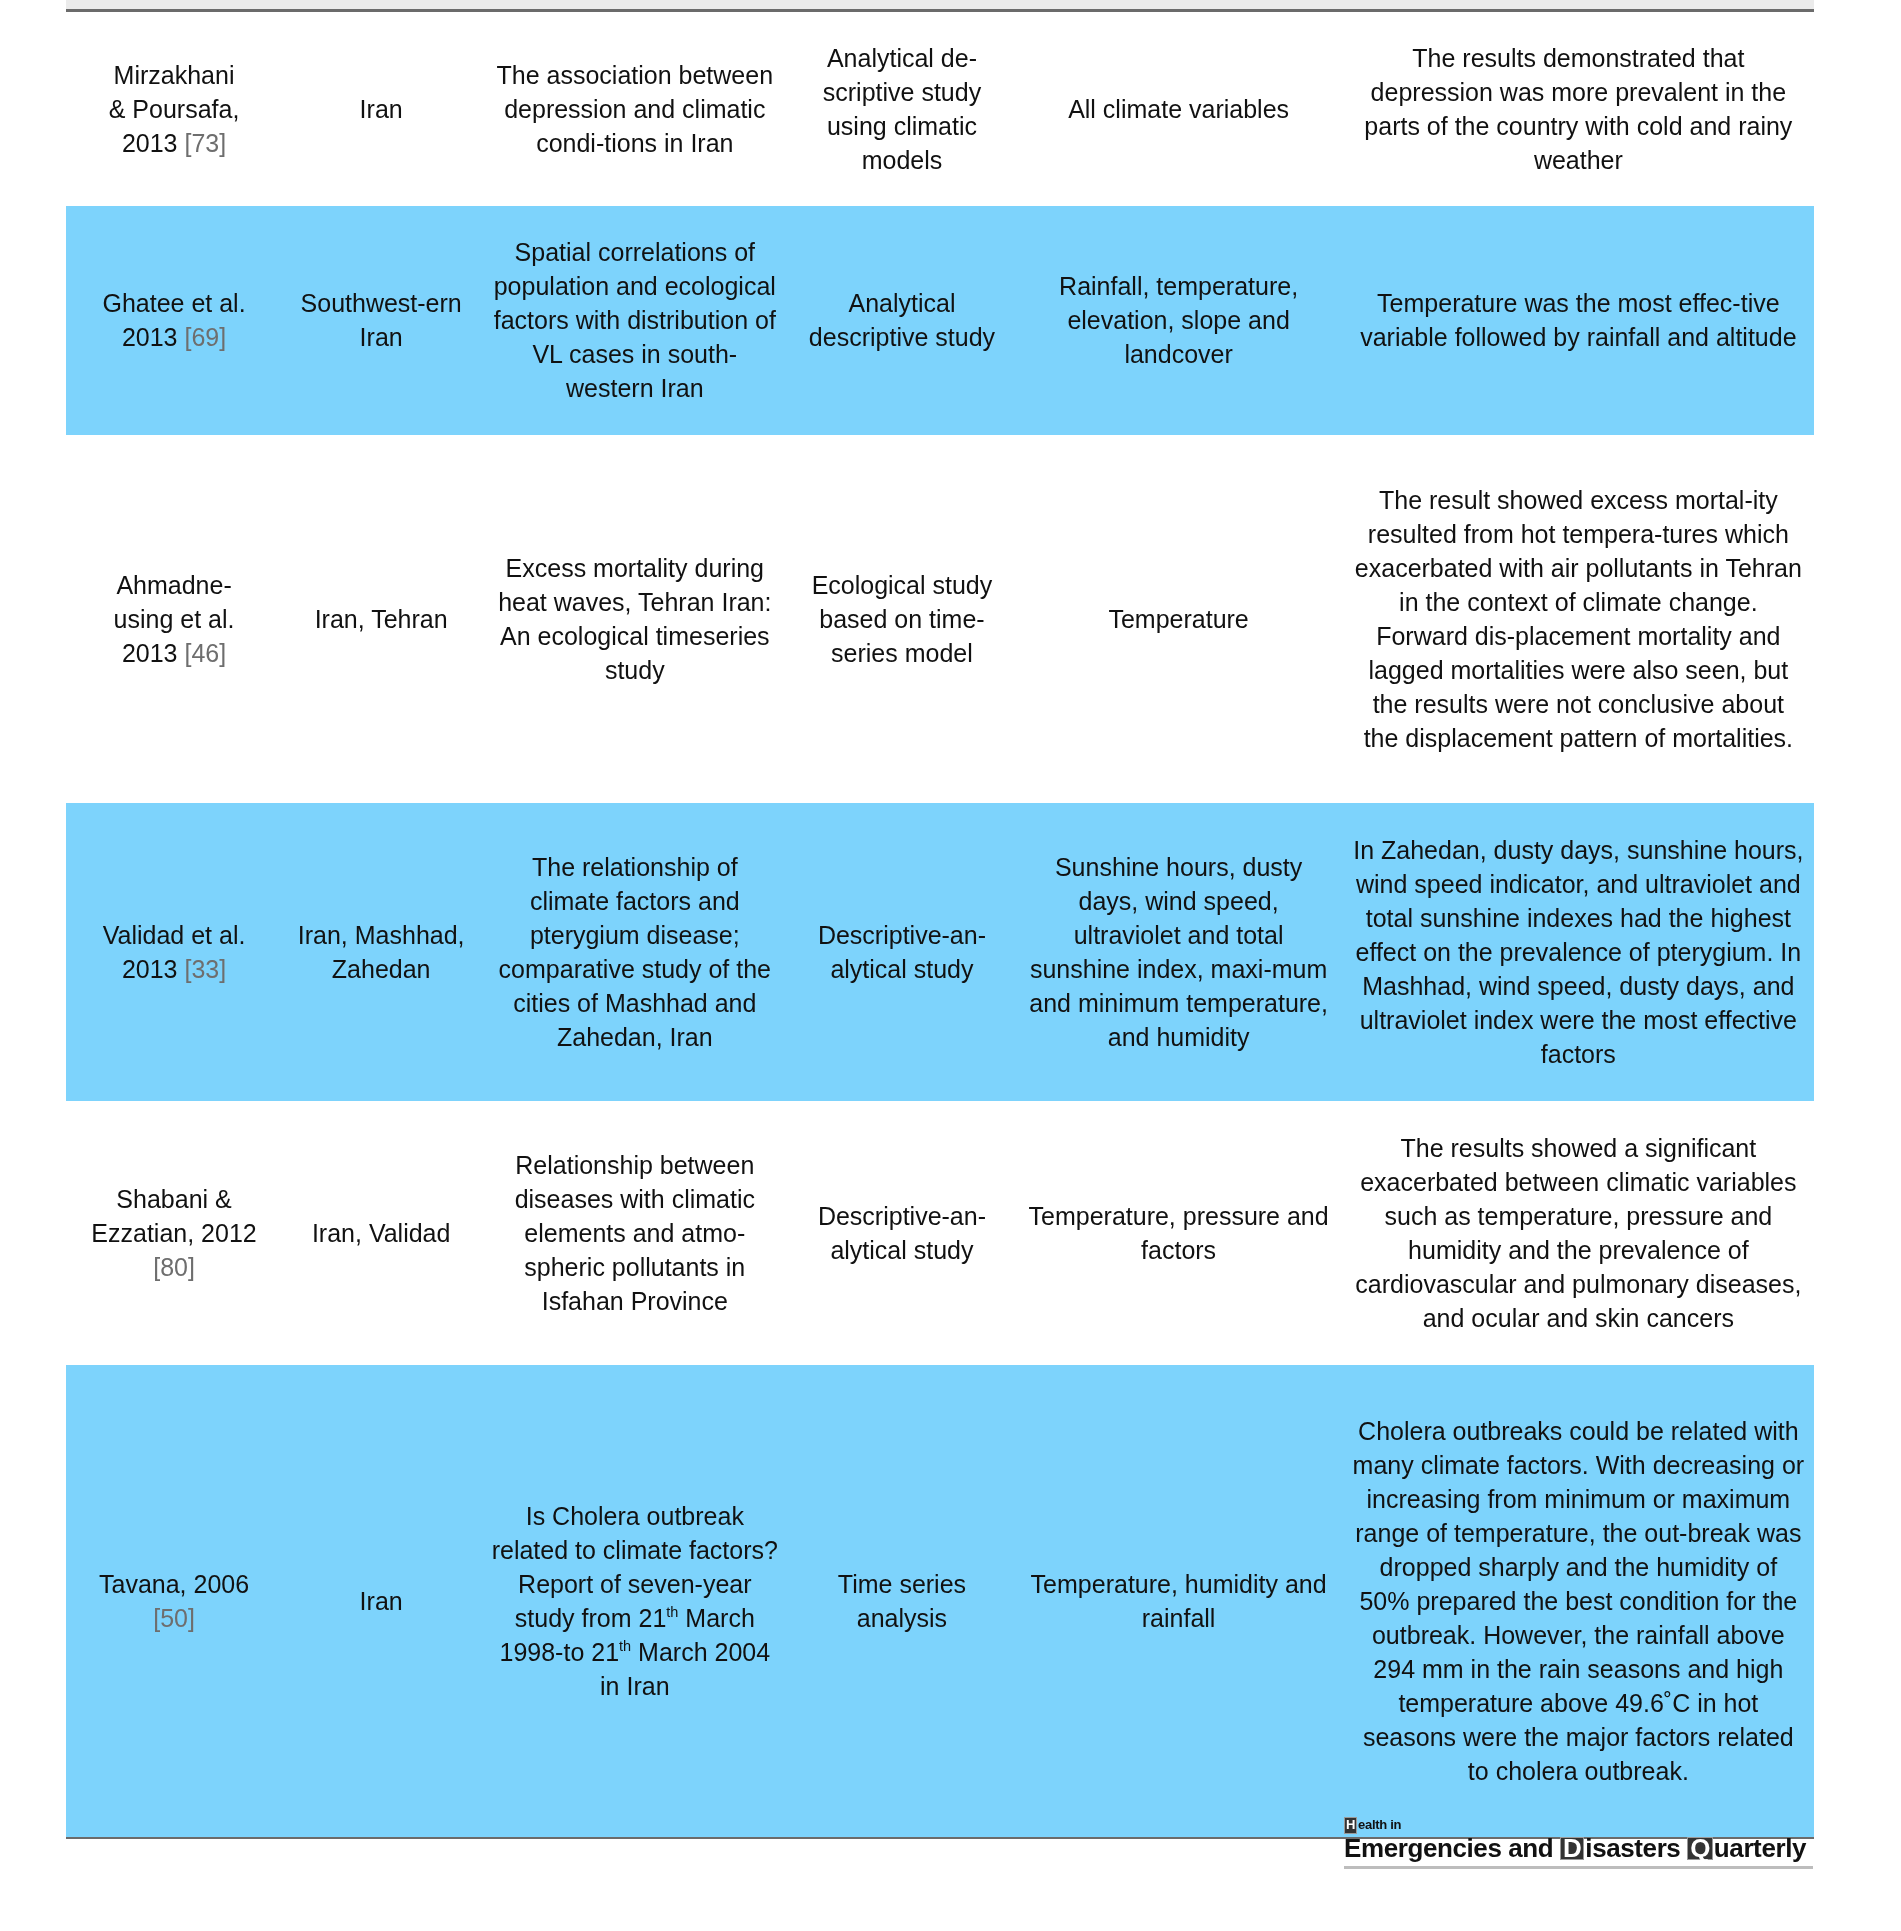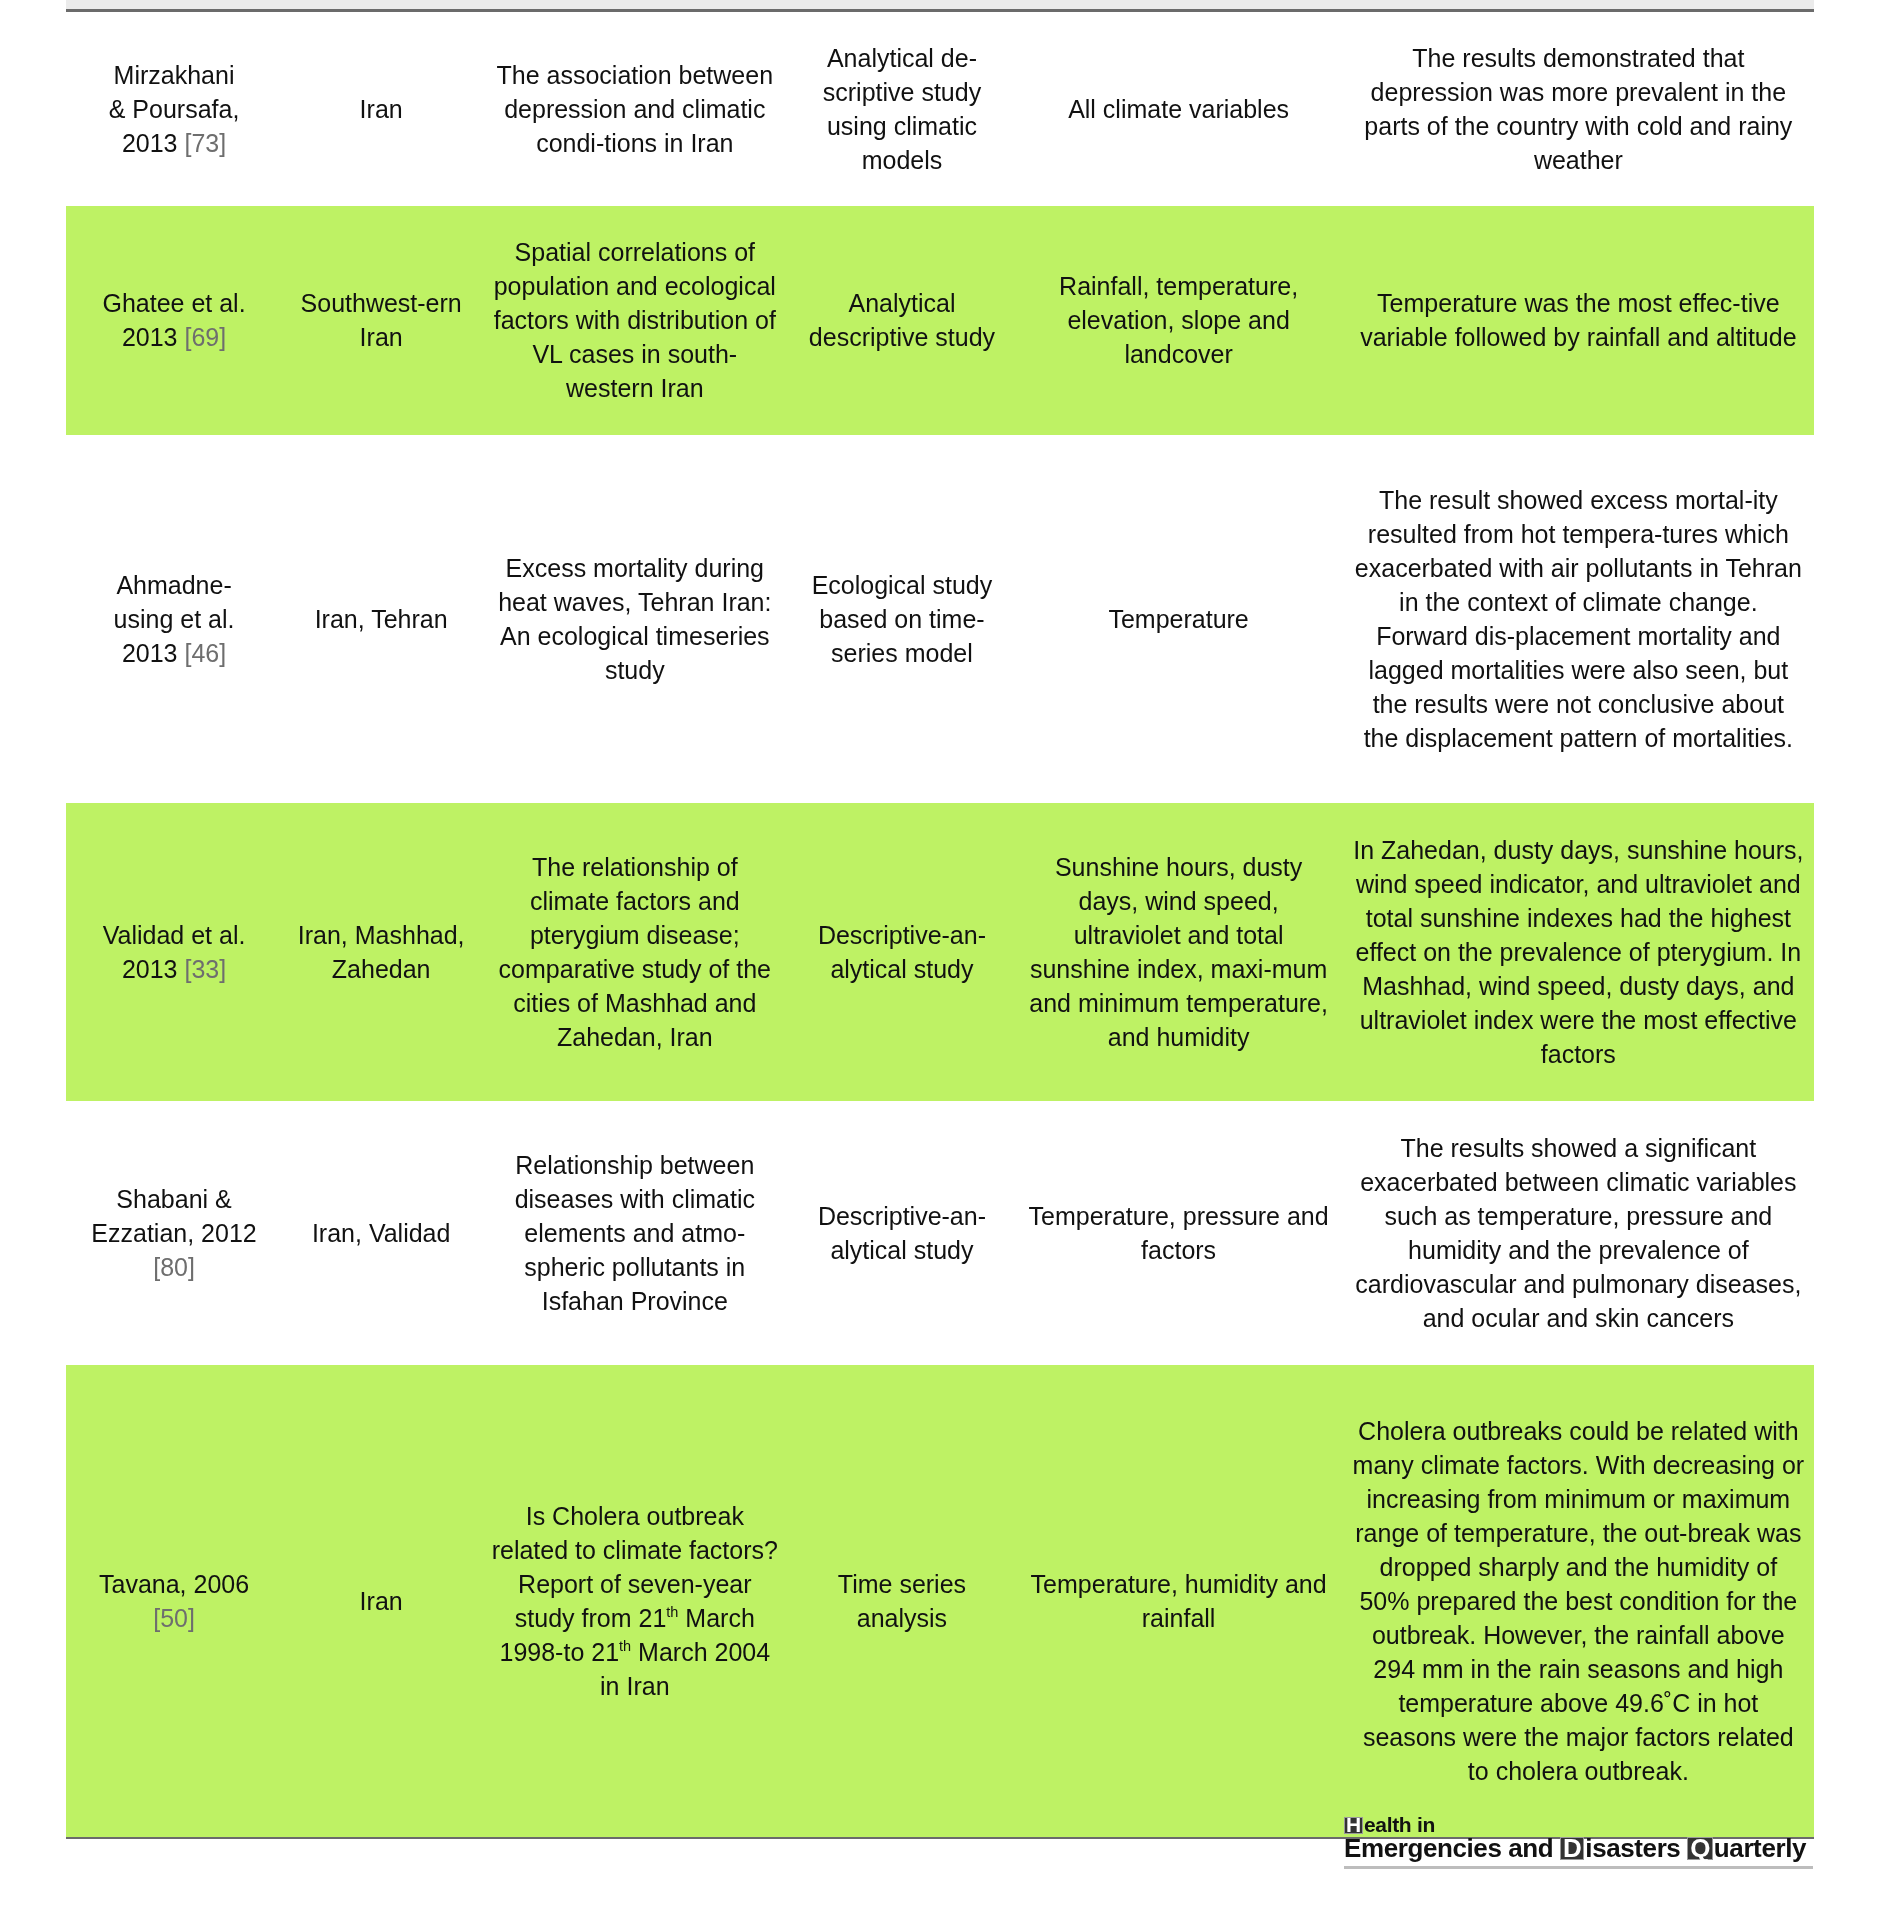--- a/index.html
+++ b/index.html
@@ -6,28 +6,28 @@
   body { width: 1901px; height: 1931px; position: relative; overflow: hidden;
          font-family: "Liberation Sans", "DejaVu Sans", sans-serif; color: #111111; }
   .top-strip { position: absolute; left: 66px; top: 0; width: 1748px; height: 8.7px; background: #ebebeb; }
   .table-wrap { position: absolute; left: 66px; top: 8.7px; width: 1748px; }
   .rule-top { height: 2.9px; background: #6b6b6b; }
   table { border-collapse: collapse; width: 1748px; table-layout: fixed; }
   col.c1 { width: 216px; } col.c2 { width: 198px; } col.c3 { width: 309px; }
   col.c4 { width: 225px; } col.c5 { width: 328px; } col.c6 { width: 471px; }
   td { text-align: center; vertical-align: middle; font-size: 25px; line-height: 34px;
        padding: 0 9.7px; hyphens: manual; }
-  tr.shade td { background: #bef264; }
+  tr.shade td { background: #7dd3fc; }
   tr.r1 { height: 194px; } tr.r2 { height: 229px; } tr.r3 { height: 368px; }
   tr.r4 { height: 298px; } tr.r5 { height: 264px; } tr.r6 { height: 472px; }
   .ref { color: #6e6e6e; }
   sup { font-size: 14.5px; line-height: 0; vertical-align: 9.7px; }
   .rule-bottom { height: 2.9px; background: #6b6b6b; }
   .logo { position: absolute; left: 1344px; top: 1815px; width: 469px; }
-  .logo-line1 { font-size: 21px; font-weight: bold; letter-spacing: -0.3px; line-height: 19.3px; color: #111; }
+  .logo-line1 { font-size: 13px; font-weight: bold; letter-spacing: -0.3px; line-height: 19.3px; color: #111; }
   .logo-line2 { font-size: 26px; font-weight: bold; letter-spacing: -0.4px; line-height: 29px; color: #111; white-space: nowrap; }
   .boxed { display: inline-block; background: #333; color: #fff; border: 1.9px solid #999;
            padding: 0 1.9px; line-height: 21px; margin-right: 1px; }
   .logo-line1 .boxed { line-height: 14.5px; padding: 0 1px; }
   .logo-underline { height: 2.9px; background: #bdbdbd; margin-top: 2.9px; }
 </style>
 </head>
 <body>
 
 <div class="top-strip"></div>

